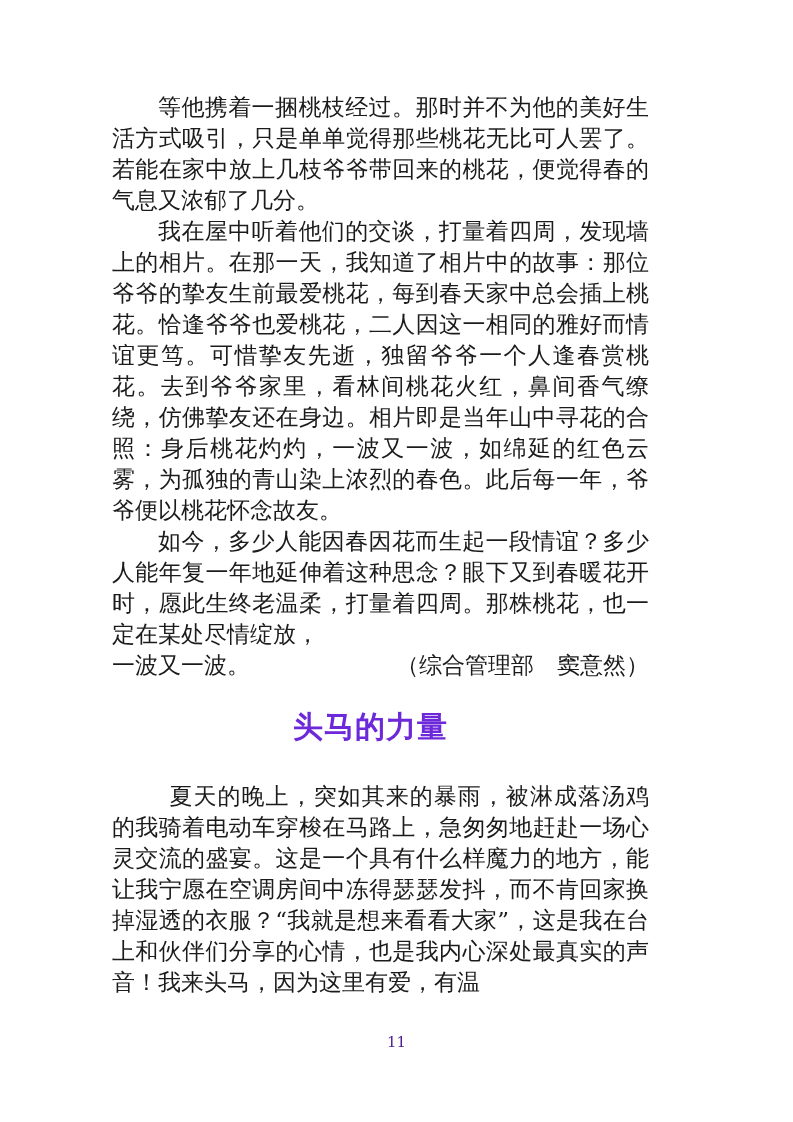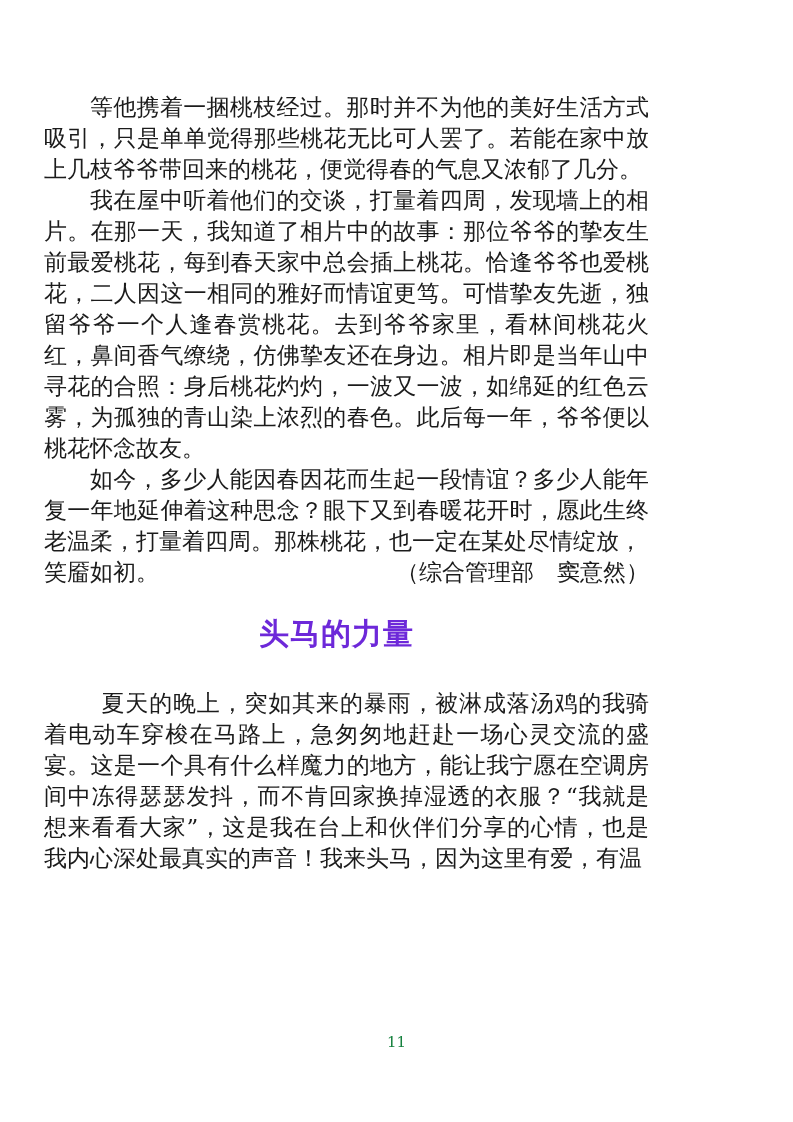--- a/index.html
+++ b/index.html
@@ -13,21 +13,21 @@
     overflow: hidden;
     font-family: "DejaVu Serif", serif;
     color: #1b1b1b;
   }
   .page {
     position: relative;
     box-sizing: border-box;
     width: 762px;
     height: 1122px;
     background: #ffffff;
-    padding: 92px 113px 0 44px;
+    padding: 92px 113px 0 112px;
   }
   .article p {
     margin: 0;
     font-size: 23px;
     line-height: 31px;
     text-align: justify;
     text-indent: 2em;
     word-break: break-all;
   }
   .closing-row {
@@ -56,34 +56,34 @@
     text-indent: 2.5em !important;
   }
   .page-footer {
     position: absolute;
     left: 0;
     top: 1032px;
     width: 793px;
     text-align: center;
     font-size: 15px;
     line-height: 20px;
-    color: #15803d;
+    color: #4c1d95;
   }
 </style>
 </head>
 <body>
 
 <div class="page">
 
   <section class="article">
     <p>等他携着一捆桃枝经过。那时并不为他的美好生活方式吸引，只是单单觉得那些桃花无比可人罢了。若能在家中放上几枝爷爷带回来的桃花，便觉得春的气息又浓郁了几分。</p>
     <p>我在屋中听着他们的交谈，打量着四周，发现墙上的相片。在那一天，我知道了相片中的故事：那位爷爷的挚友生前最爱桃花，每到春天家中总会插上桃花。恰逢爷爷也爱桃花，二人因这一相同的雅好而情谊更笃。可惜挚友先逝，独留爷爷一个人逢春赏桃花。去到爷爷家里，看林间桃花火红，鼻间香气缭绕，仿佛挚友还在身边。相片即是当年山中寻花的合照：身后桃花灼灼，一波又一波，如绵延的红色云雾，为孤独的青山染上浓烈的春色。此后每一年，爷爷便以桃花怀念故友。</p>
     <p>如今，多少人能因春因花而生起一段情谊？多少人能年复一年地延伸着这种思念？眼下又到春暖花开时，愿此生终老温柔，打量着四周。那株桃花，也一定在某处尽情绽放，</p>
     <div class="closing-row">
-      <span>笑靥如初。</span>
+      <span>一波又一波。</span>
       <span class="byline">（综合管理部　窦意然）</span>
     </div>
   </section>
 
   <section class="article">
     <h1 class="article-title">头马的力量</h1>
     <p class="indent-wide">夏天的晚上，突如其来的暴雨，被淋成落汤鸡的我骑着电动车穿梭在马路上，急匆匆地赶赴一场心灵交流的盛宴。这是一个具有什么样魔力的地方，能让我宁愿在空调房间中冻得瑟瑟发抖，而不肯回家换掉湿透的衣服？“我就是想来看看大家”，这是我在台上和伙伴们分享的心情，也是我内心深处最真实的声音！我来头马，因为这里有爱，有温</p>
   </section>
 
   <footer class="page-footer">

